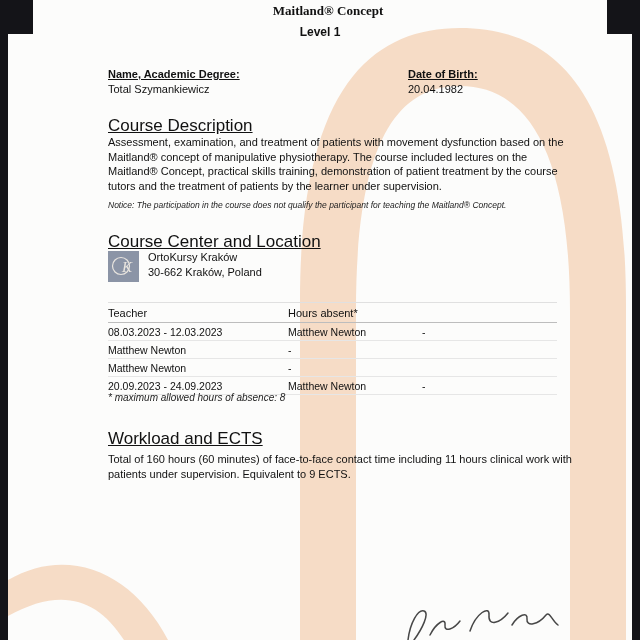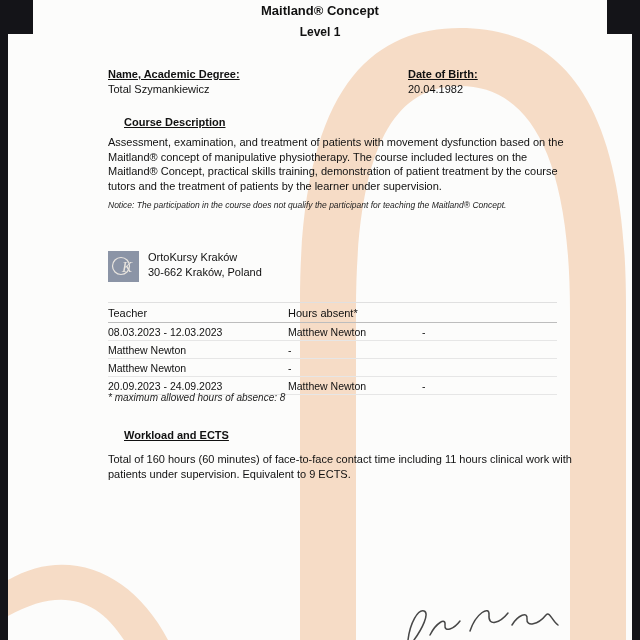--- a/index.html
+++ b/index.html
@@ -4,25 +4,25 @@
 <style>
   html,body{margin:0;padding:0;background:#141418;}
   #canvas{position:relative;width:640px;height:640px;background:#141418;overflow:hidden;
           font-family:"Liberation Sans", sans-serif;color:#111;}
   .page{position:absolute;left:8px;top:0;right:8px;bottom:0;background:#fcfcfb;overflow:hidden;}
   .wm{position:absolute;left:0;top:0;z-index:0;}
   .content{position:absolute;left:0;top:0;width:100%;height:100%;z-index:2;}
   .corner{position:absolute;width:33px;height:34px;background:#141418;z-index:9;}
   .corner.tl{left:0;top:0;}
   .corner.tr{right:0;top:0;}
-  .title{position:absolute;top:3px;left:0;width:100%;text-align:center;font-weight:bold;font-size:13px;}
+  .title{position:absolute;top:3px;left:8px;width:100%;text-align:center;font-weight:bold;font-size:13px;font-family:Liberation Serif, serif;}
   .subtitle{position:absolute;top:25px;left:0;width:100%;text-align:center;font-weight:bold;font-size:12px;}
   .lbl{position:absolute;font-size:11px;font-weight:bold;text-decoration:underline;}
   .val{position:absolute;font-size:11px;}
-  .h{position:absolute;font-size:11px;font-weight:bold;text-decoration:underline;margin-left:16px;}
+  .h{position:absolute;font-size:17px;font-weight:normal;text-decoration:underline;}
   .para{position:absolute;font-size:11px;line-height:14.5px;}
   .notice{position:absolute;font-size:8.5px;font-style:italic;color:#222;}
   .logo{position:absolute;left:100px;top:251px;width:31px;height:31px;background:#8b94a6;}
   .table{position:absolute;left:100px;top:302px;width:449px;font-size:10.5px;border-top:1px solid #e0e0e0;}
   .trow{display:grid;grid-template-columns:180px 134px 1fr;align-items:center;height:17px;border-bottom:1px solid #e6e6e6;}
   .trow.head{height:19px;border-bottom:1px solid #bdbdbd;font-size:11px;}
   .cell{white-space:nowrap;overflow:hidden;}
   .footnote{position:absolute;font-size:10px;font-style:italic;color:#222;}
   .sig{position:absolute;left:392px;top:597px;z-index:3;}
 </style>
@@ -46,20 +46,21 @@
       <div class="lbl" style="left:100px;top:68px;">Name, Academic Degree:</div>
       <div class="val" style="left:100px;top:83px;">Total Szymankiewicz</div>
 
       <div class="lbl" style="left:400px;top:68px;">Date of Birth:</div>
       <div class="val" style="left:400px;top:83px;">20.04.1982</div>
 
       <div class="h" style="left:100px;top:116px;">Course Description</div>
       <div class="para" style="left:100px;top:135px;width:460px;">Assessment, examination, and treatment of patients with movement dysfunction based on the Maitland® concept of manipulative physiotherapy. The course included lectures on the Maitland® Concept, practical skills training, demonstration of patient treatment by the course tutors and the treatment of patients by the learner under supervision.</div>
       <div class="notice" style="left:100px;top:200px;width:475px;">Notice: The participation in the course does not qualify the participant for teaching the Maitland® Concept.</div>
 
+      <div class="h" style="left:100px;top:232px;">Course Center and Location</div>
 
       <div class="logo">
         <svg width="31" height="31" viewBox="0 0 31 31" aria-hidden="true">
           <circle cx="13" cy="15" r="8.5" fill="none" stroke="#e9e5df" stroke-width="1.2"></circle>
           <text x="14" y="21" font-size="15" font-family="Liberation Serif, serif" font-style="italic" fill="#e9e5df">K</text>
         </svg>
       </div>
       <div class="val" style="left:140px;top:251px;">OrtoKursy Kraków</div>
       <div class="val" style="left:140px;top:266px;">30-662 Kraków, Poland</div>
 

